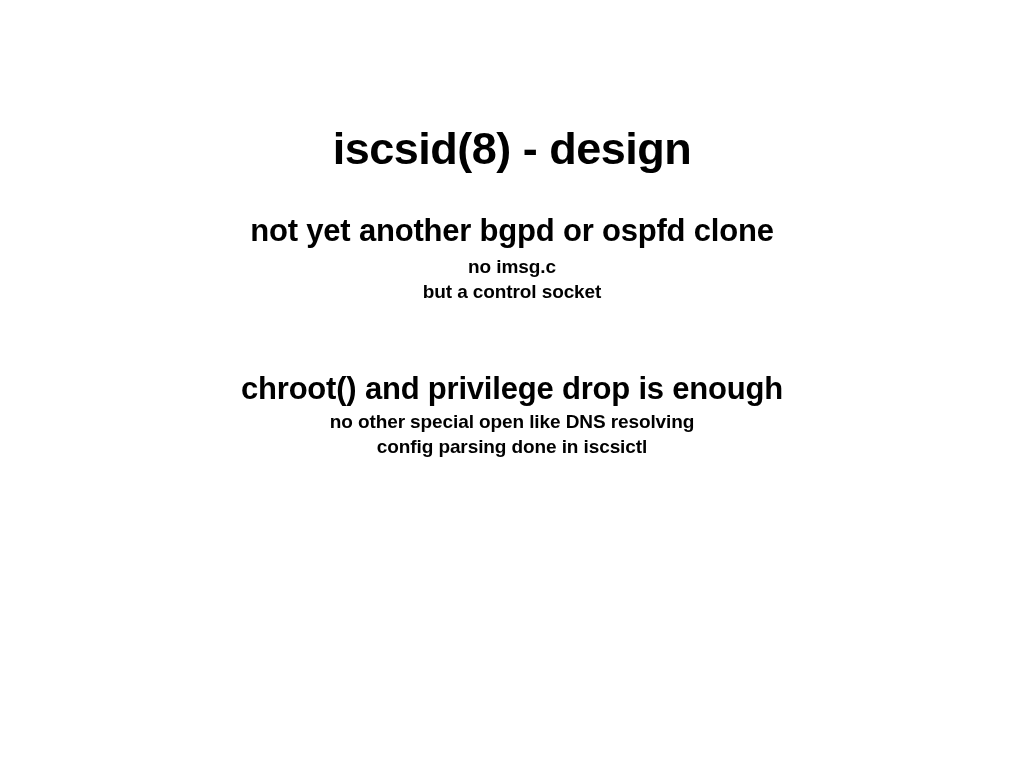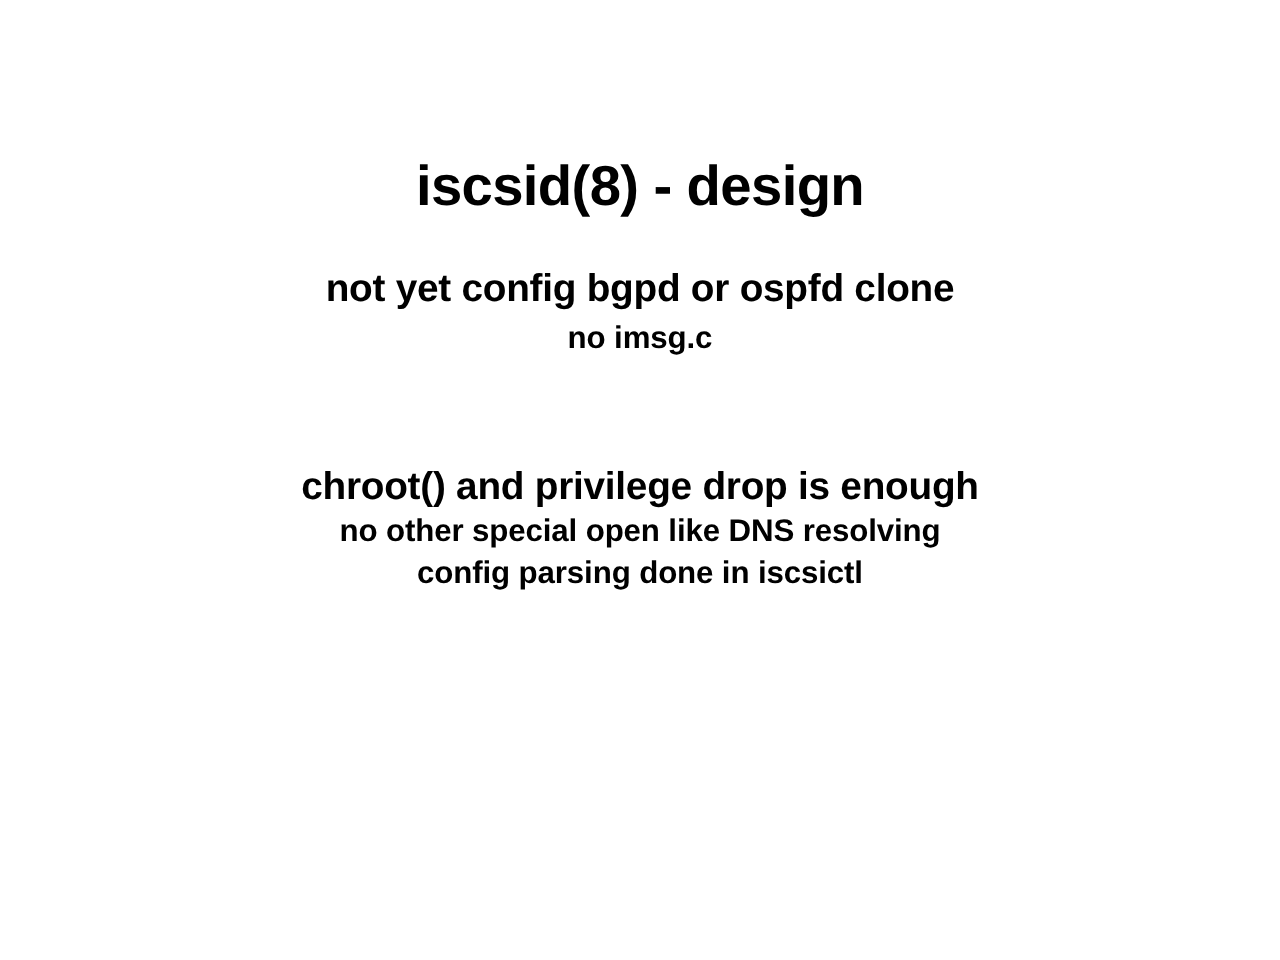--- a/index.html
+++ b/index.html
@@ -49,42 +49,43 @@
   .block-heading {
     font-size: 31px;
     font-weight: 700;
     line-height: 1.25;
     letter-spacing: -0.2px;
     white-space: nowrap;
     margin: 0;
   }
 
   .block-line {
-    font-size: 25px;
+    font-size: 19px;
     font-weight: 700;
     line-height: 1.33;
     letter-spacing: -0.1px;
     white-space: nowrap;
     margin: 0;
   }
 
   .block-line.first-sub {
     margin-top: 3px;
   }
 </style>
 </head>
 <body>
 
 <div class="slide">
 
   <h1 class="slide-title">iscsid(8) - design</h1>
 
   <div class="body-block block-one">
-    <p class="block-heading">not yet config bgpd or ospfd clone</p>
+    <p class="block-heading">not yet another bgpd or ospfd clone</p>
     <p class="block-line first-sub">no imsg.c</p>
+    <p class="block-line">but a control socket</p>
   </div>
 
   <div class="body-block block-two">
     <p class="block-heading">chroot() and privilege drop is enough</p>
     <p class="block-line">no other special open like DNS resolving</p>
     <p class="block-line">config parsing done in iscsictl</p>
   </div>
 
 </div>
 

